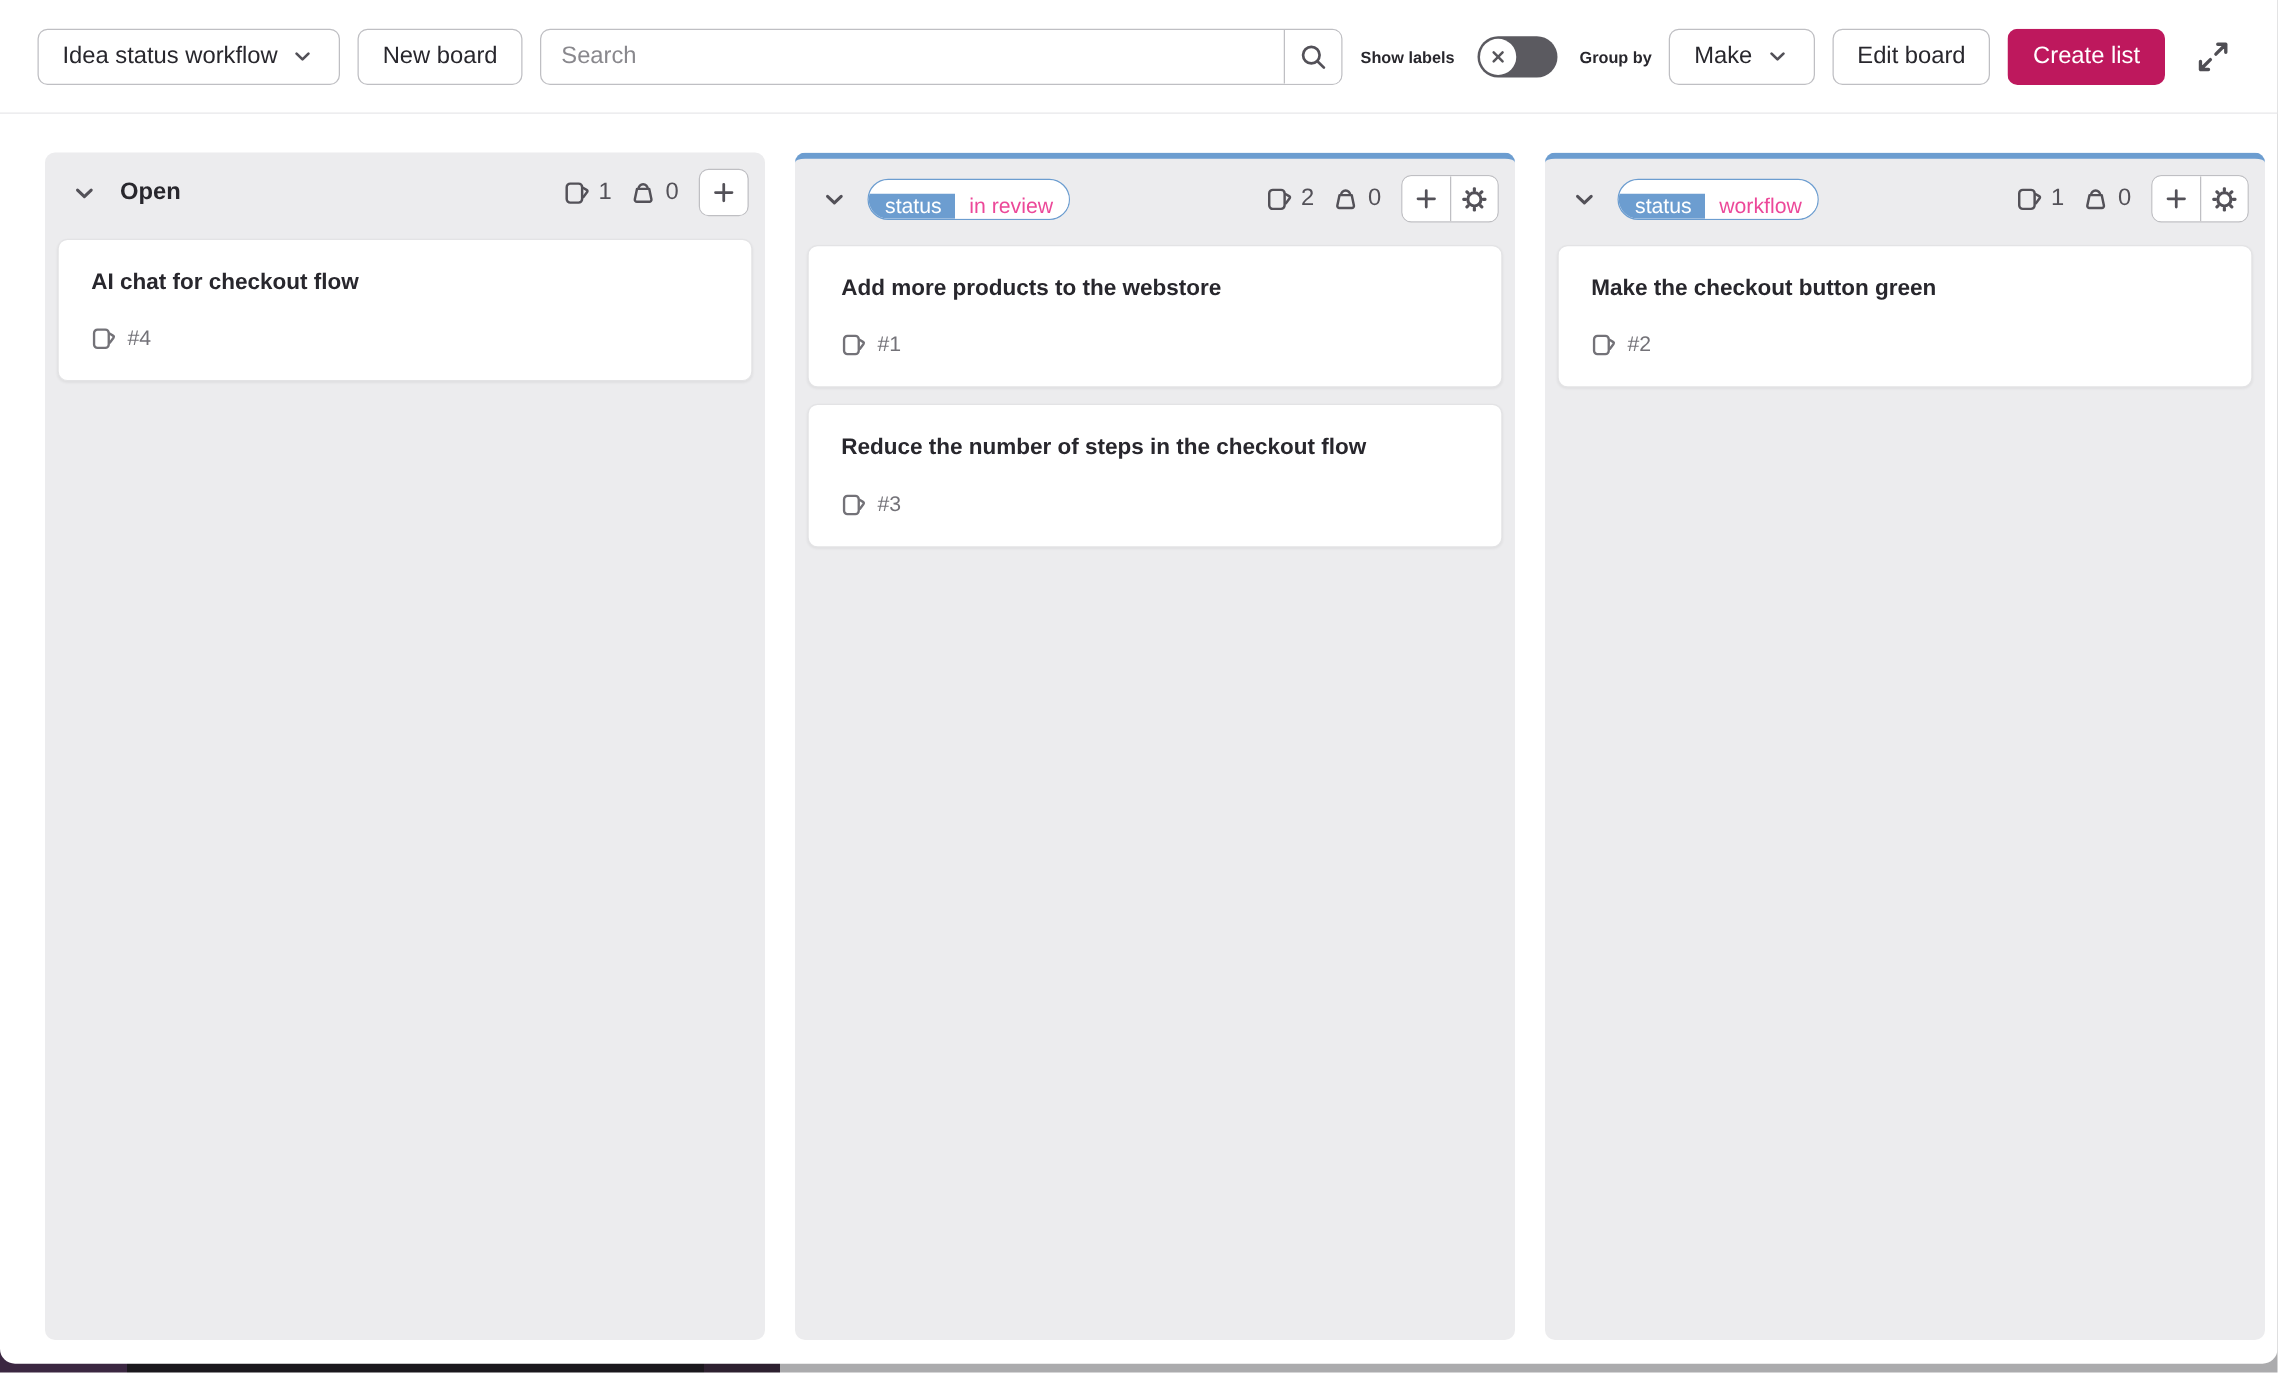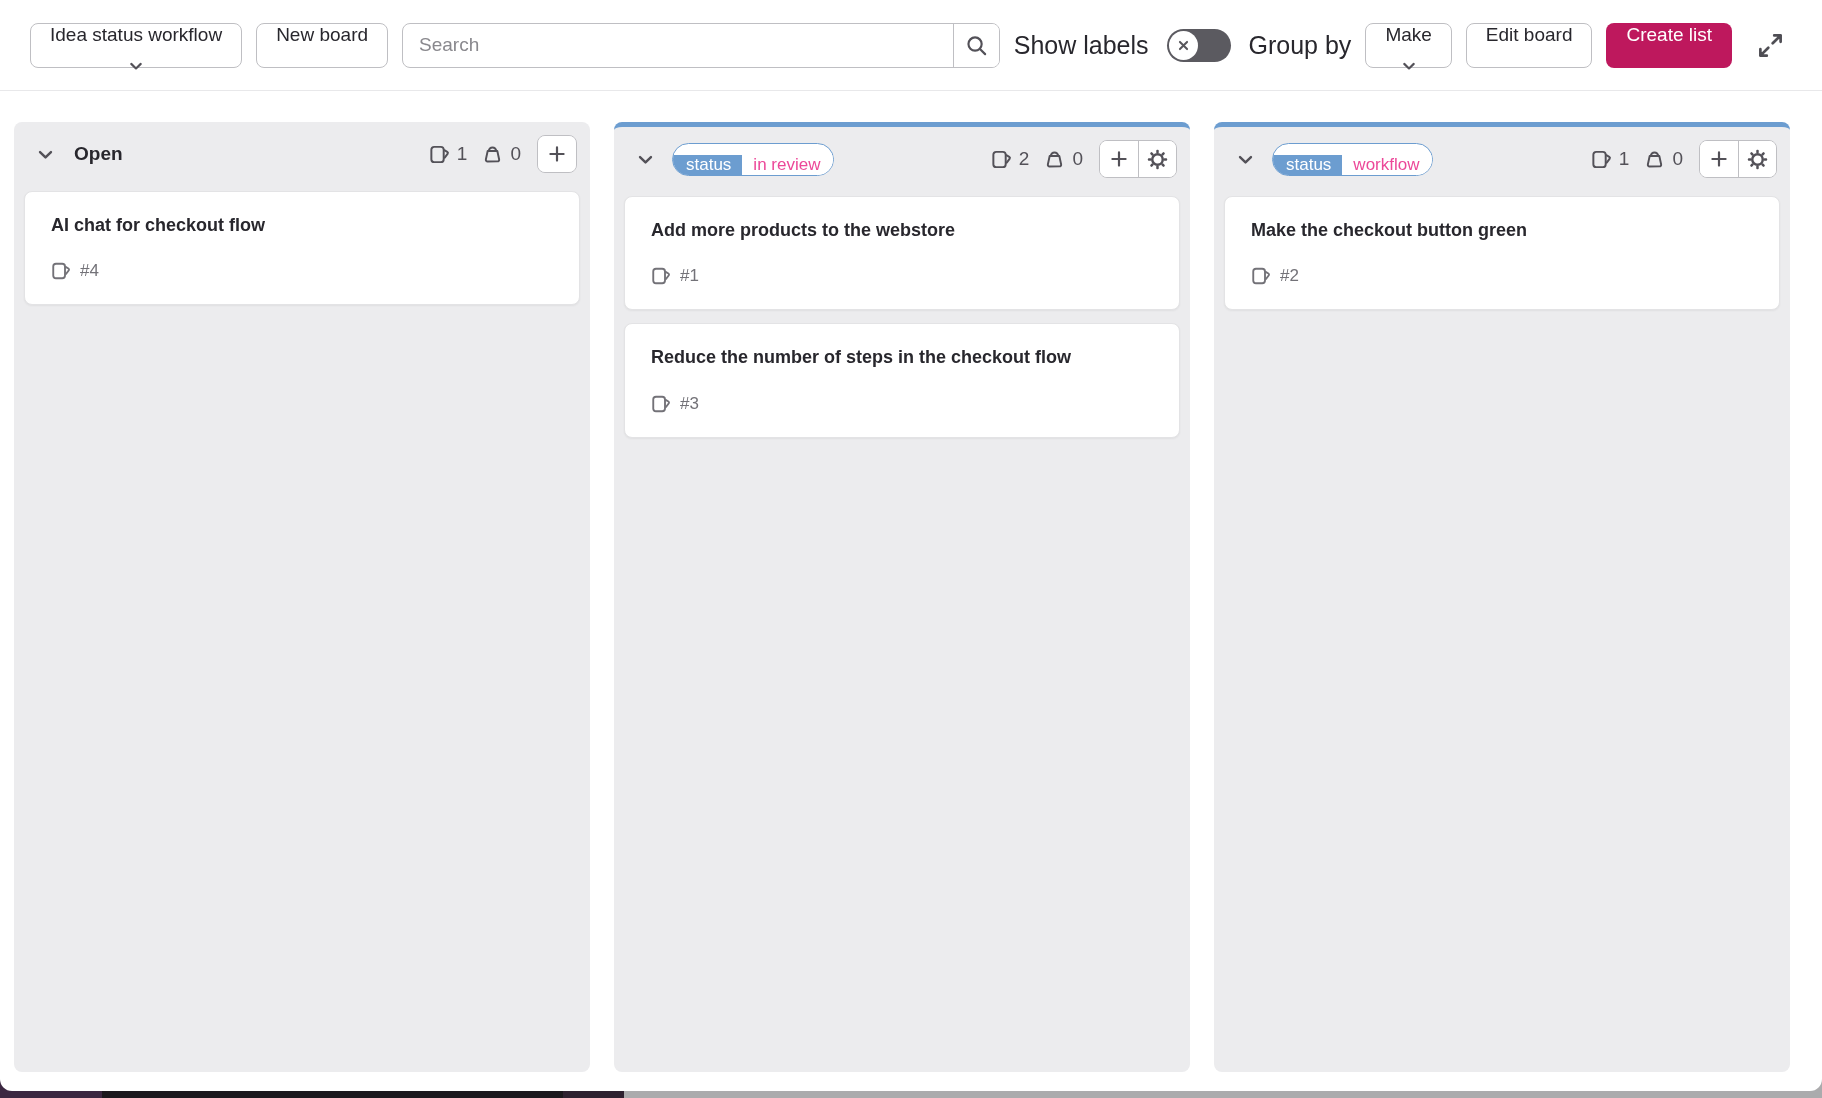--- a/index.html
+++ b/index.html
@@ -19,55 +19,55 @@
 
   
   .topbar{
     height:91px;display:flex;align-items:center;gap:14px;
     padding:0 30px;border-bottom:1px solid #e8e8ea;box-sizing:border-box;
     background:#fff;
   }
   .btn{
     height:45px;display:inline-flex;align-items:center;gap:10px;
     padding:0 19px;background:#fff;border:1px solid #bfbfc3;border-radius:8px;
-    font-family:inherit;font-size:19px;color:#28272d;cursor:pointer;white-space:nowrap;flex-direction:column;
+    font-family:inherit;font-size:19px;color:#28272d;cursor:pointer;white-space:nowrap;
   }
   .btn .chev{color:#535158;flex:none;}
   .btn.primary{border-color:transparent;color:#fff;font-weight:400;}
   .search-box{
     flex:1 1 auto;min-width:120px;height:45px;border:1px solid #bfbfc3;border-radius:8px;
     display:flex;align-items:stretch;background:#fff;overflow:hidden;box-sizing:border-box;
   }
   .search-input{
     flex:1;min-width:0;border:none;outline:none;padding:0 16px;
     font-family:inherit;font-size:19px;color:#737373;background:transparent;
   }
   .search-input::placeholder{color:#89888d;}
   .search-btn{
     width:46px;flex:none;border:none;border-left:1px solid #bfbfc3;background:#fff;
     display:flex;align-items:center;justify-content:center;color:#535158;cursor:pointer;
   }
-  .bold-label{font-weight:400;font-size:25px;white-space:nowrap;}
+  .bold-label{font-weight:700;font-size:13px;white-space:nowrap;}
   .toggle{
     width:64px;height:33px;flex:none;border:none;border-radius:17px;background:#5b5a60;
     position:relative;cursor:pointer;margin:0 4px;padding:0;
   }
   .toggle .knob{
     position:absolute;left:2px;top:2px;width:29px;height:29px;border-radius:50%;
     background:#fff;display:flex;align-items:center;justify-content:center;color:#57565b;
   }
   .expand-btn{
     width:44px;height:44px;flex:none;border:none;background:transparent;color:#4f4e54;
     display:flex;align-items:center;justify-content:center;cursor:pointer;margin-left:2px;
   }
 
   
   .board{
     display:flex;gap:24px;align-items:stretch;
-    padding:31px 14px 0;height:950px;box-sizing:content-box;
+    padding:31px 36px 0;height:950px;box-sizing:content-box;
   }
   .column{
     width:576px;flex:none;background:#ececee;border-radius:8px;
     display:flex;flex-direction:column;box-sizing:border-box;
   }
   .col-header{
     height:64px;flex:none;display:flex;align-items:center;
     padding:0 13px 0 14px;
   }
   .collapse-btn{

